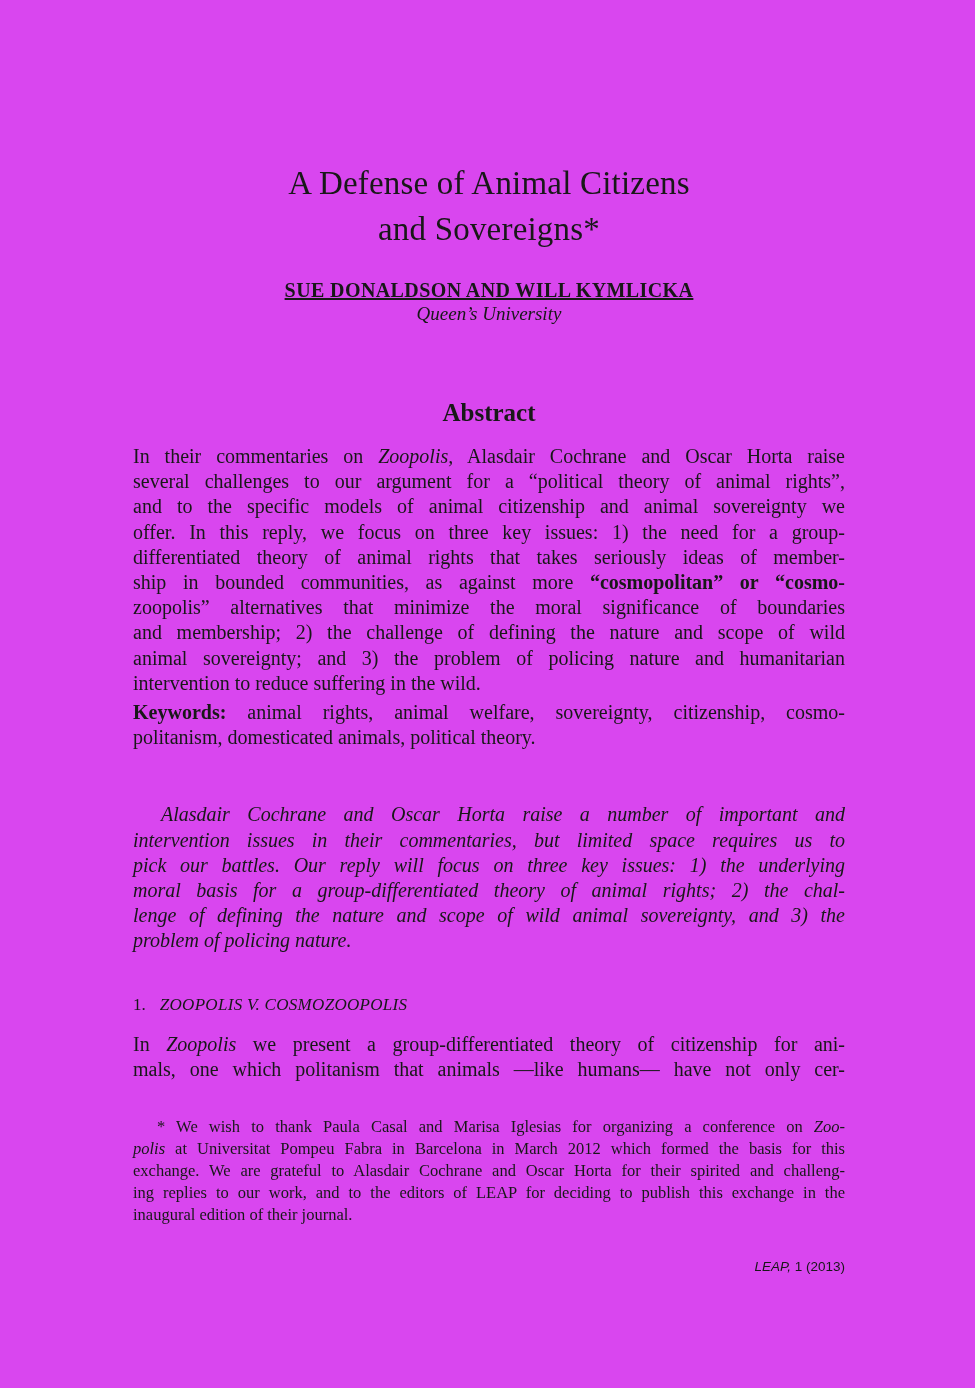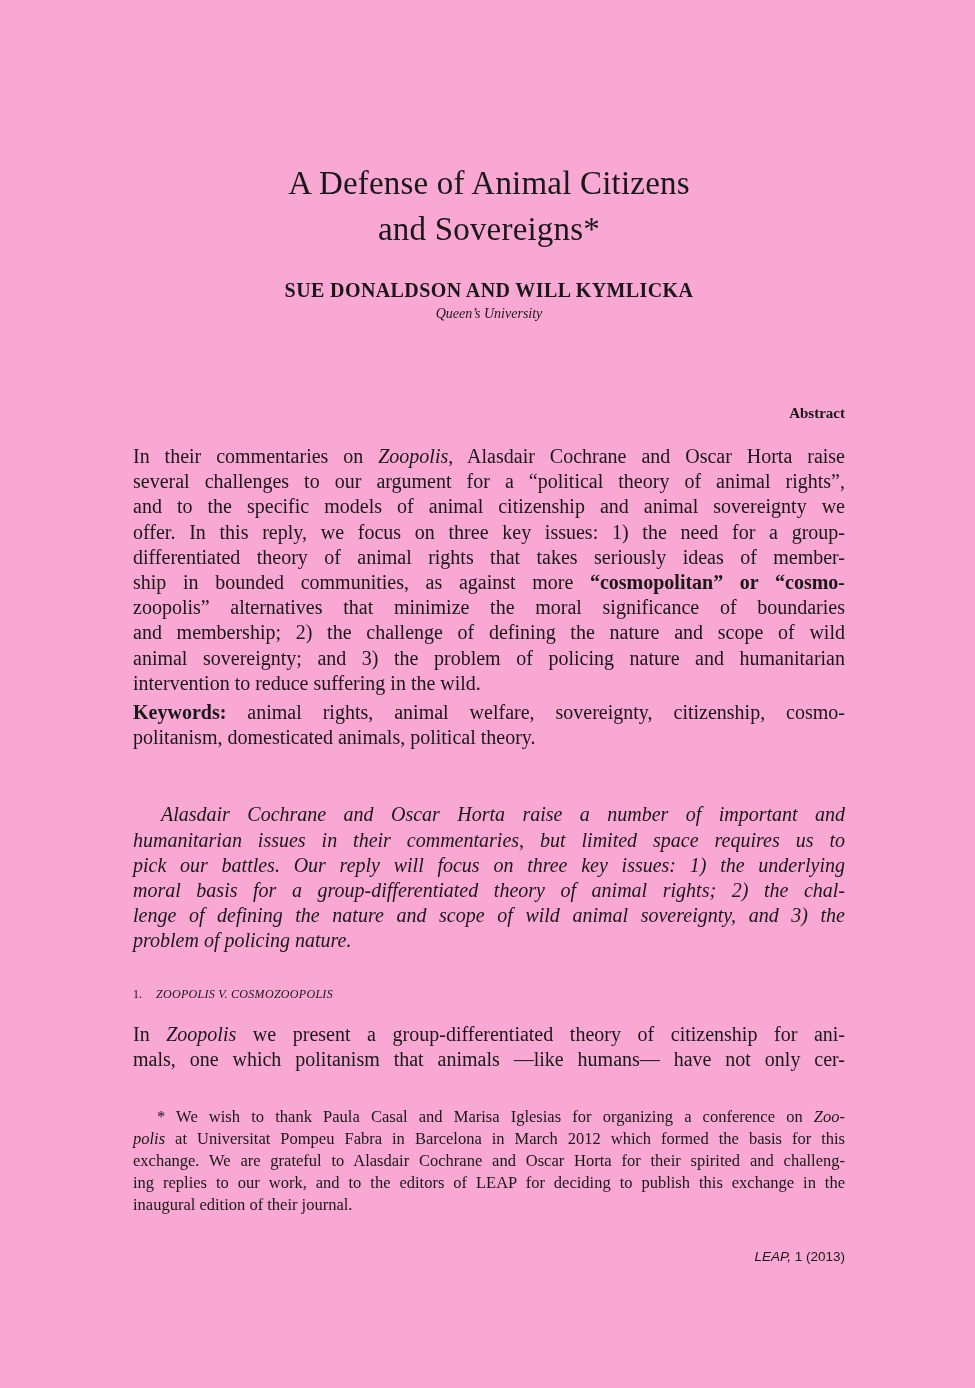--- a/index.html
+++ b/index.html
@@ -1,60 +1,61 @@
 <!DOCTYPE html>
 <html><head>
 <meta charset="utf-8">
 <style>
   html,body{margin:0;padding:0;background:#e9e9e9;}
   .page{
     position:relative;
     width:975px;height:1388px;
-    background:#f9a8d4;
+    background:#d946ef;
     box-sizing:border-box;
     padding:160px 130px 0 133px;
     overflow:hidden;
     font-family:"Liberation Serif","DejaVu Serif",serif;
     color:#181818;
   }
   .title{
     font-size:33px;
     line-height:46px;
     text-align:center;
     font-weight:400;
     letter-spacing:0.2px;
   }
   .authors{
     margin-top:26px;
     font-size:20px;
     line-height:24px;
     font-weight:700;
     text-align:center;
     letter-spacing:0.4px;
+    text-decoration:underline;
   }
   .affiliation{
-    font-size:14px;
+    font-size:19px;
     line-height:24px;
     font-style:italic;
     text-align:center;
   }
   .abstract-heading{
     margin-top:74px;
-    font-size:15px;
+    font-size:25px;
     line-height:26px;
     font-weight:700;
-    text-align:right;
+    text-align:center;
   }
   .rich{font-size:20px;line-height:25.2px;}
   .abstract-body{margin-top:18px;}
   .keywords-body{margin-top:4px;}
   .para1{margin-top:52px;font-style:italic;}
   .section-heading{
-    margin-top:28px;
-    font-size:12px;
+    margin-top:38px;
+    font-size:17px;
     line-height:25px;
   }
   .section-heading .sec-num{font-style:normal;}
   .section-heading .sec-title{font-style:italic;margin-left:14px;letter-spacing:0.3px;}
   .para2{margin-top:15px;}
   .footnote{margin-top:34px;font-size:16.5px;line-height:22px;}
   .footnote .tline.indent{text-indent:24px;}
   .tline{text-align:justify;text-align-last:justify;}
   .tline.last{text-align-last:left;}
   .tline.indent{text-indent:28px;}
@@ -97,21 +98,21 @@
       <div class="tline last"><span>intervention to reduce suffering in the wild.</span></div>
     </div>
 
   <div class="rich keywords-body">
       <div class="tline"><span class="bf">Keywords:</span><span> animal rights, animal welfare, sovereignty, citizenship, cosmo-</span></div>
       <div class="tline last"><span>politanism, domesticated animals, political theory.</span></div>
     </div>
 
   <div class="rich para1">
       <div class="tline indent"><span>Alasdair Cochrane and Oscar Horta raise a number of important and</span></div>
-      <div class="tline"><span>humanitarian issues in their commentaries, but limited space requires us to</span></div>
+      <div class="tline"><span>intervention issues in their commentaries, but limited space requires us to</span></div>
       <div class="tline"><span>pick our battles. Our reply will focus on three key issues: 1) the underlying</span></div>
       <div class="tline"><span>moral basis for a group-differentiated theory of animal rights; 2) the chal-</span></div>
       <div class="tline"><span>lenge of defining the nature and scope of wild animal sovereignty, and 3) the</span></div>
       <div class="tline last"><span>problem of policing nature.</span></div>
     </div>
 
   <div class="section-heading">
     <span class="sec-num">1.</span><span class="sec-title">ZOOPOLIS V. COSMOZOOPOLIS</span>
   </div>
 

